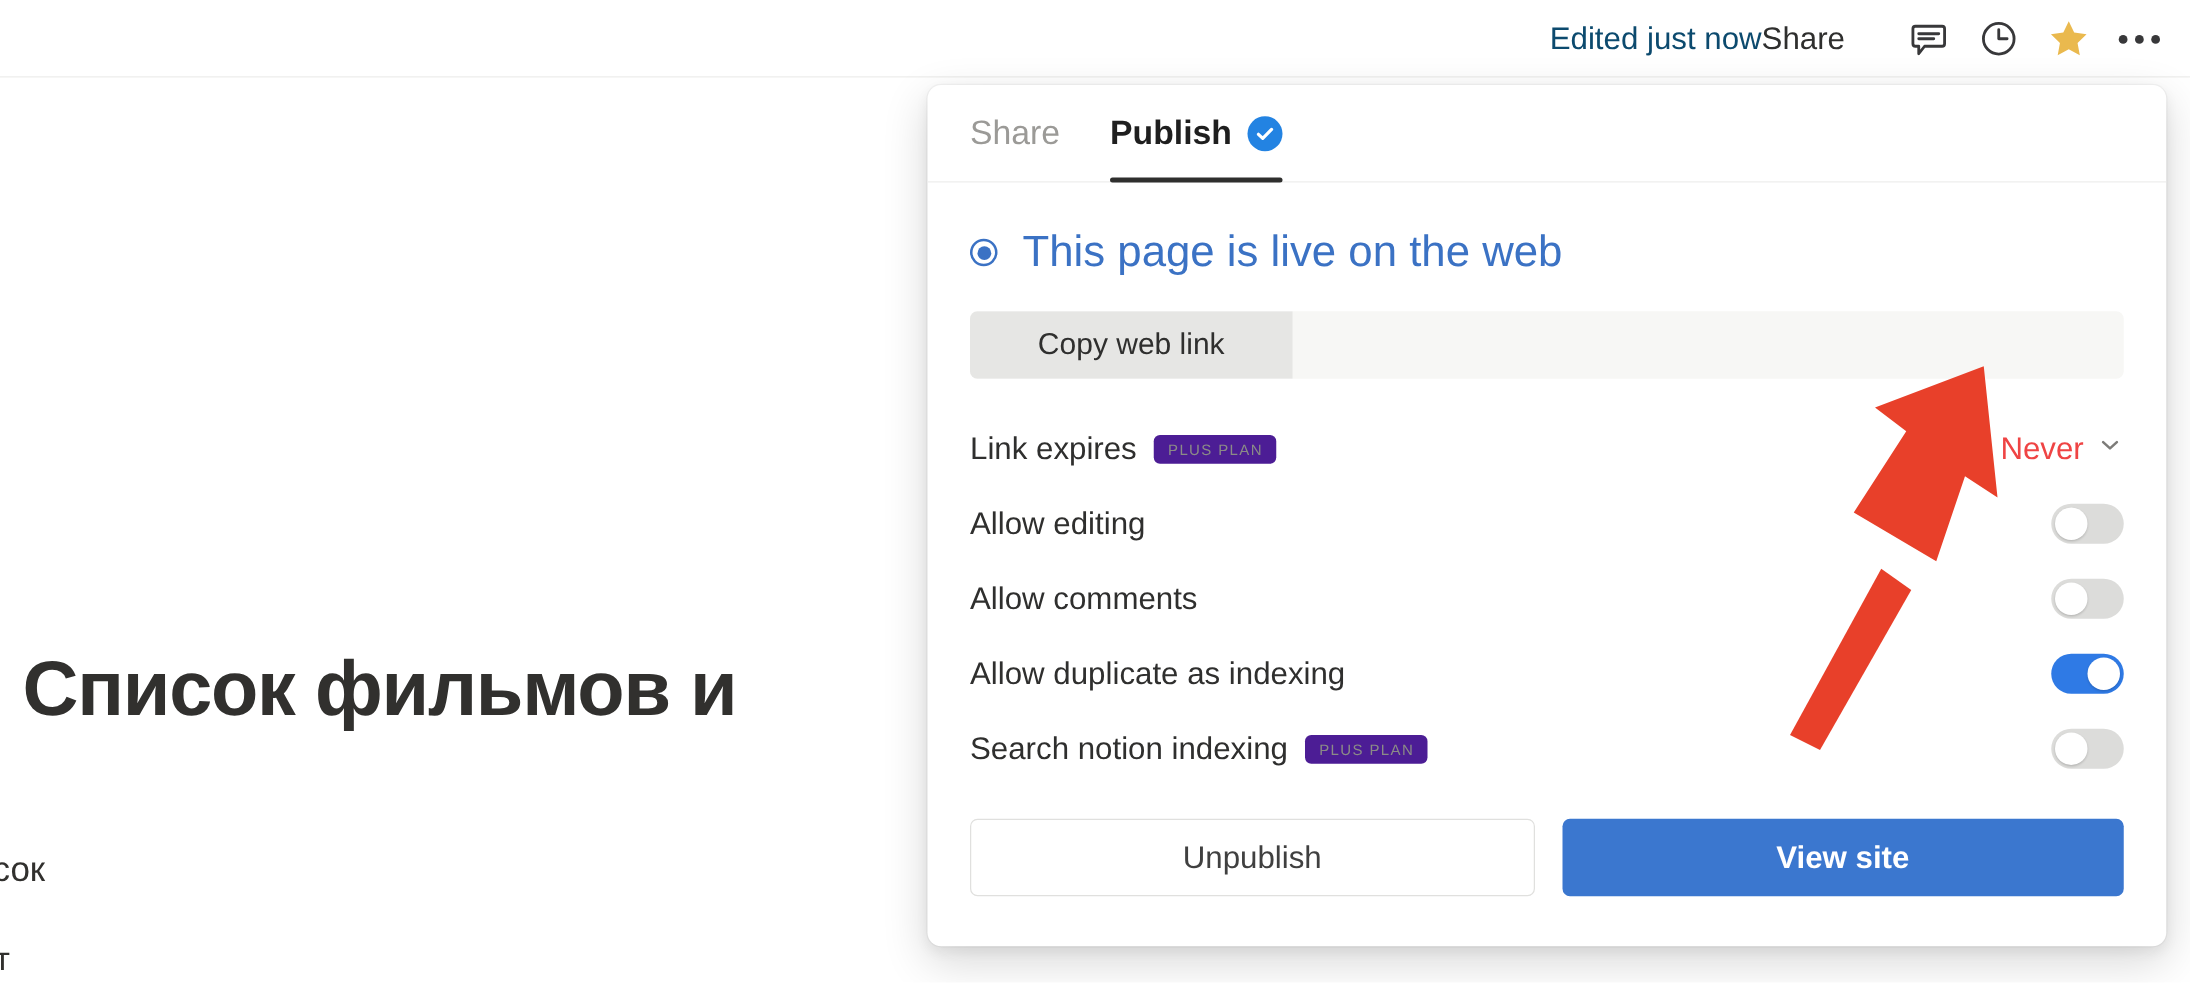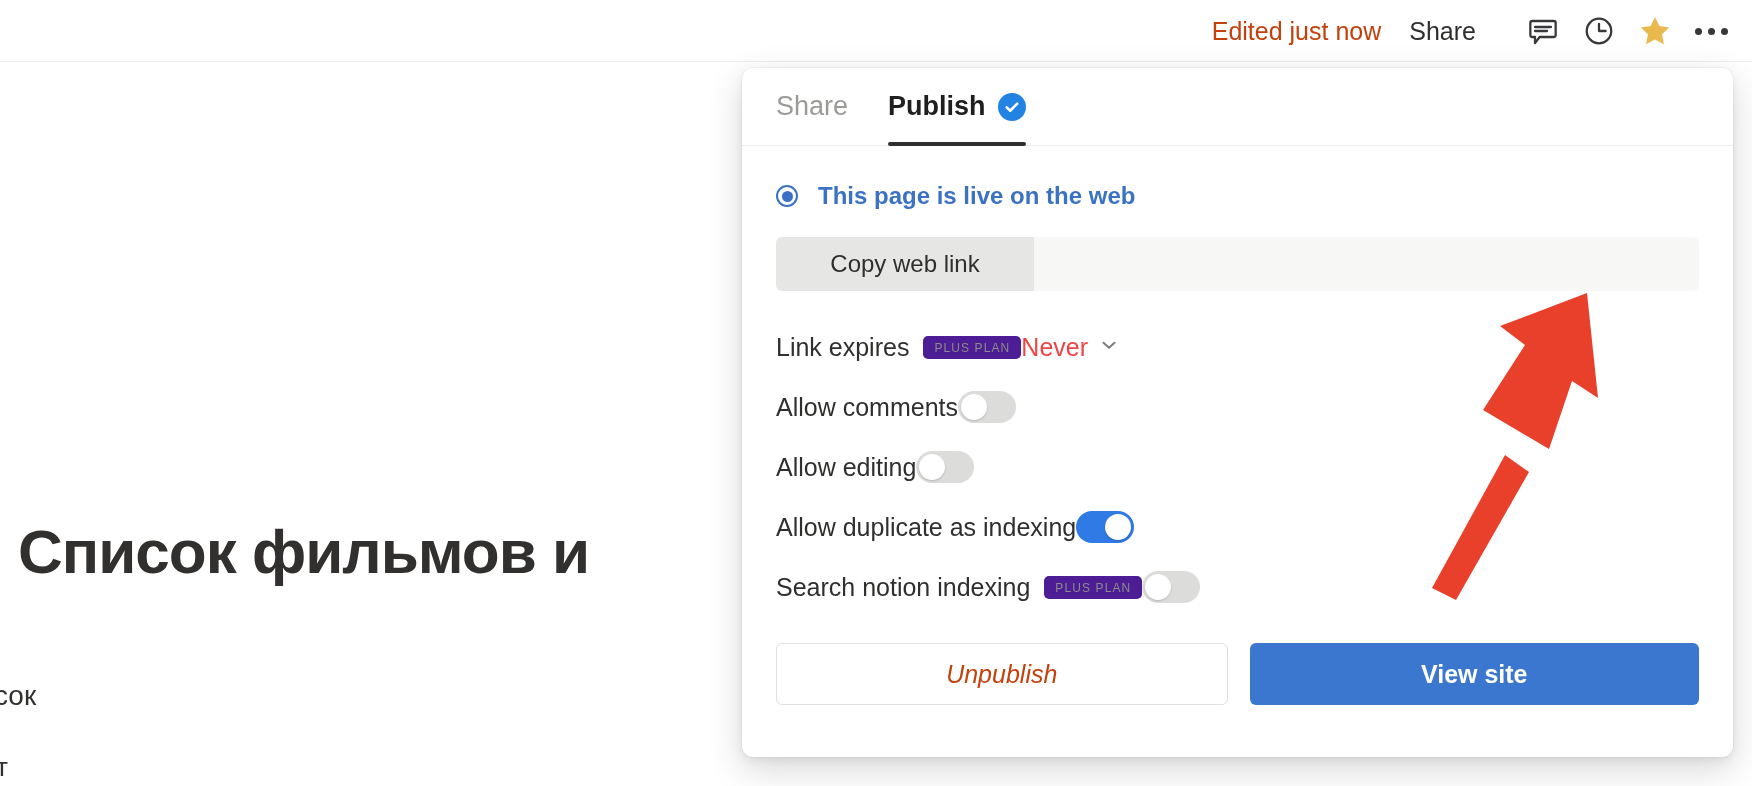--- a/index.html
+++ b/index.html
@@ -51,22 +51,21 @@
     background: #ffffff;
   }
   .topbar-sep {
     position: absolute;
     left: 0; top: 61px;
     width: 1752px; height: 1px;
     background: #ededec;
   }
   .edited-label {
     font-size: 25px;
-    color: #c2410c;
-    margin-right: 28px;
+    color: #0c4a6e;
     white-space: nowrap;
   }
   .share-label {
     font-size: 25px;
     color: #2f2f2e;
     font-weight: 500;
     margin-right: 34px;
     white-space: nowrap;
   }
   .icon-btn {
@@ -136,23 +135,23 @@
     border-radius: 50%;
     border: 2px solid #3b72c4;
     display: flex; align-items: center; justify-content: center;
     flex: none;
   }
   .radio-on i {
     width: 11px; height: 11px; border-radius: 50%;
     background: #3b72c4; display: block;
   }
   .live-text {
-    font-size: 24px;
+    font-size: 35px;
     color: #3b72c4;
-    font-weight: 700;
+    font-weight: 400;
   }
 
   .url-row {
     margin: 27px 34px 0 34px;
     height: 54px;
     display: flex;
     align-items: stretch;
     background: #f7f7f5;
     border-radius: 6px;
     overflow: hidden;
@@ -178,20 +177,21 @@
     font-size: 24px;
     color: #2f2f2e;
     white-space: nowrap;
   }
 
   .settings { padding: 26px 34px 0 34px; }
   .setting-row {
     height: 60px;
     display: flex;
     align-items: center;
+    justify-content: space-between;
   }
   .setting-left {
     display: flex;
     align-items: center;
     gap: 14px;
   }
   .setting-label {
     font-size: 25px;
     color: #2f2f2e;
     white-space: nowrap;
@@ -243,22 +243,21 @@
     flex: 1;
     border-radius: 6px;
     display: flex;
     align-items: center;
     justify-content: center;
     font-size: 25px;
   }
   .btn-secondary {
     background: #ffffff;
     border: 1px solid #e0e0de;
-    color: #c2410c;
-    font-style: italic;
+    color: #404040;
   }
   .btn-primary {
     background: #3b77cf;
     color: #ffffff;
     font-weight: 600;
   }
 
   
   .arrow-layer {
     position: absolute;
@@ -349,30 +348,30 @@
           <span class="chev">
             <svg width="22" height="22" viewBox="0 0 24 24" fill="none" stroke="#7d7c79" stroke-width="2.2" stroke-linecap="round" stroke-linejoin="round">
               <path d="M6 9.5l6 5.5 6-5.5"></path>
             </svg>
           </span>
         </span>
       </div>
 
       <div class="setting-row">
         <span class="setting-left">
-          <span class="setting-label">Allow comments</span>
+          <span class="setting-label">Allow editing</span>
         </span>
         <span class="toggle">
             <i></i>
           </span>
       </div>
 
       <div class="setting-row">
         <span class="setting-left">
-          <span class="setting-label">Allow editing</span>
+          <span class="setting-label">Allow comments</span>
         </span>
         <span class="toggle">
             <i></i>
           </span>
       </div>
 
       <div class="setting-row">
         <span class="setting-left">
           <span class="setting-label">Allow duplicate as indexing</span>
         </span>

